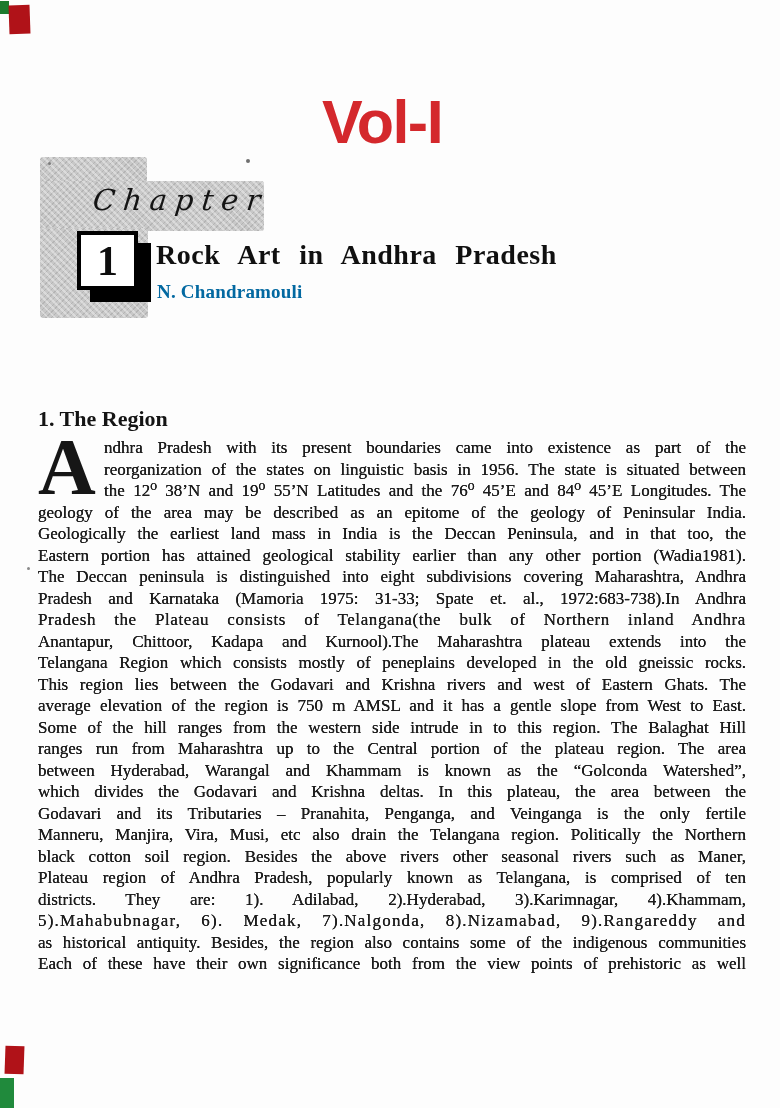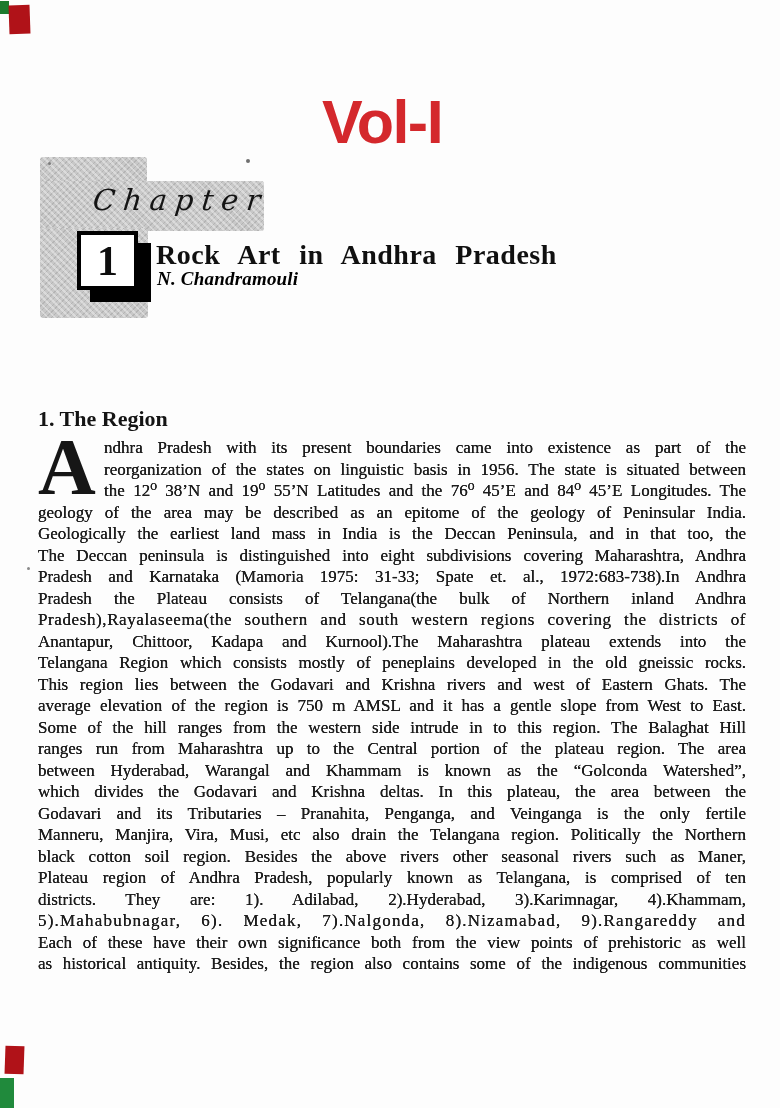--- a/index.html
+++ b/index.html
@@ -46,22 +46,22 @@
     display:flex;align-items:center;justify-content:center;
     font-size:42px;font-weight:bold;color:#0d0d0d;
   }
   
   .chapter-title{
     position:absolute;left:156px;top:231px;width:600px;
     font-size:28px;line-height:48px;font-weight:bold;color:#101010;
     letter-spacing:.5px;word-spacing:11px;white-space:nowrap;
   }
   .author{
-    position:absolute;left:157px;top:268px;
-    font-size:19px;font-weight:bold;color:#000000;letter-spacing:.2px;font-style:italic;
+    position:absolute;left:157px;top:281px;
+    font-size:19px;font-weight:bold;color:#0369a1;letter-spacing:.2px;
   }
   
   .section-heading{
     position:absolute;left:38px;top:406px;
     font-size:22px;font-weight:bold;color:#141414;
   }
   
   .body{position:absolute;left:38px;top:437px;width:708px;}
   .dropcap{
     position:absolute;left:0;top:0;
@@ -110,36 +110,36 @@
   <div class="body">
     <div class="dropcap">A</div>
     <div class="lede-lines">
         <div class="bline">ndhra Pradesh with its present boundaries came into existence as part of the</div>
         <div class="bline">reorganization of the states on linguistic basis in 1956. The state is situated between</div>
         <div class="bline">the 12⁰ 38’N and 19⁰ 55’N Latitudes and the 76⁰ 45’E and 84⁰ 45’E Longitudes. The</div>
       </div>
     <div class="body-lines">
         <div class="bline">geology of the area may be described as an epitome of the geology of Peninsular India.</div>
         <div class="bline">Geologically the earliest land mass in India is the Deccan Peninsula, and in that too, the</div>
+        <div class="bline">Eastern portion has attained geological stability earlier than any other portion (Wadia1981).</div>
         <div class="bline">The Deccan peninsula is distinguished into eight subdivisions covering Maharashtra, Andhra</div>
         <div class="bline">Pradesh and Karnataka (Mamoria 1975: 31-33; Spate et. al., 1972:683-738).In Andhra</div>
         <div class="bline">Pradesh the Plateau consists of Telangana(the bulk of Northern inland Andhra</div>
-        <div class="bline">Pradesh),Rayalaseema(the southern and south western regions covering the districts of</div>
         <div class="bline">Anantapur, Chittoor, Kadapa and Kurnool).The Maharashtra plateau extends into the</div>
         <div class="bline">Telangana Region which consists mostly of peneplains developed in the old gneissic rocks.</div>
         <div class="bline">This region lies between the Godavari and Krishna rivers and west of Eastern Ghats. The</div>
         <div class="bline">average elevation of the region is 750 m AMSL and it has a gentle slope from West to East.</div>
         <div class="bline">Some of the hill ranges from the western side intrude in to this region. The Balaghat Hill</div>
         <div class="bline">ranges run from Maharashtra up to the Central portion of the plateau region. The area</div>
         <div class="bline">between Hyderabad, Warangal and Khammam is known as the “Golconda Watershed”,</div>
         <div class="bline">which divides the Godavari and Krishna deltas. In this plateau, the area between the</div>
         <div class="bline">Godavari and its Tributaries – Pranahita, Penganga, and Veinganga is the only fertile</div>
         <div class="bline">Manneru, Manjira, Vira, Musi, etc also drain the Telangana region. Politically the Northern</div>
         <div class="bline">black cotton soil region. Besides the above rivers other seasonal rivers such as Maner,</div>
         <div class="bline">Plateau region of Andhra Pradesh, popularly known as Telangana, is comprised of ten</div>
         <div class="bline">districts. They are: 1). Adilabad, 2).Hyderabad, 3).Karimnagar, 4).Khammam,</div>
         <div class="bline">5).Mahabubnagar, 6). Medak, 7).Nalgonda, 8).Nizamabad, 9).Rangareddy and 10).Warangal.</div>
+        <div class="bline">as historical antiquity. Besides, the region also contains some of the indigenous communities</div>
         <div class="bline">Each of these have their own significance both from the view points of prehistoric as well</div>
-        <div class="bline">as historical antiquity. Besides, the region also contains some of the indigenous communities</div>
       </div>
   </div>
 
 </div>
 
 </body></html>

